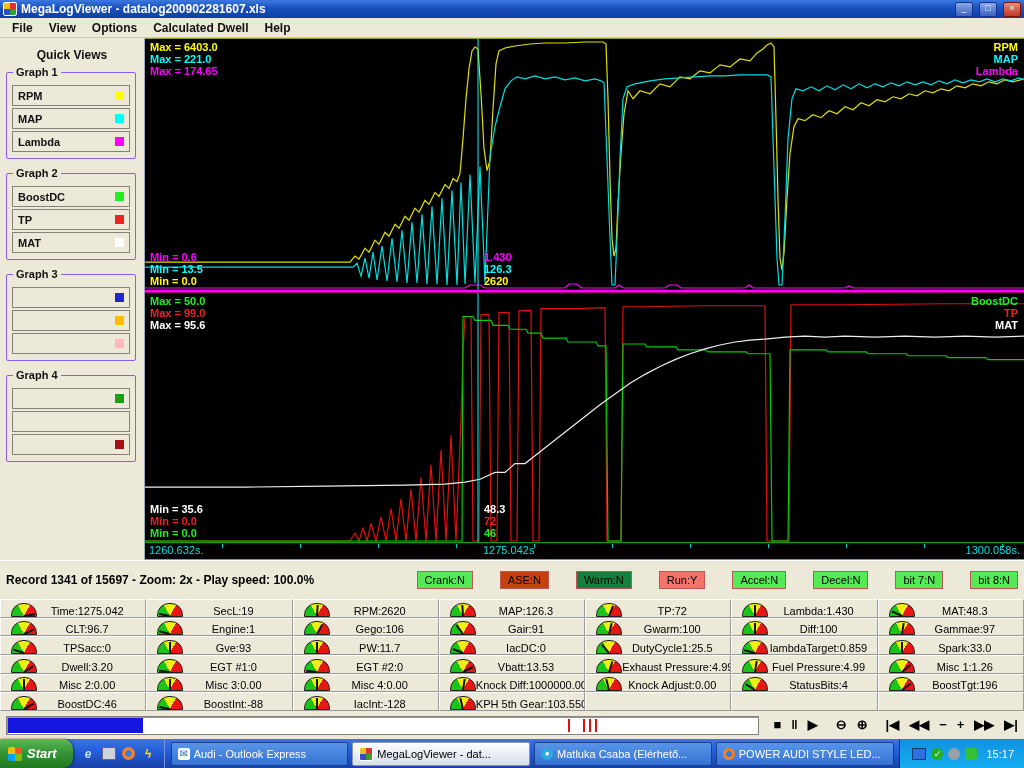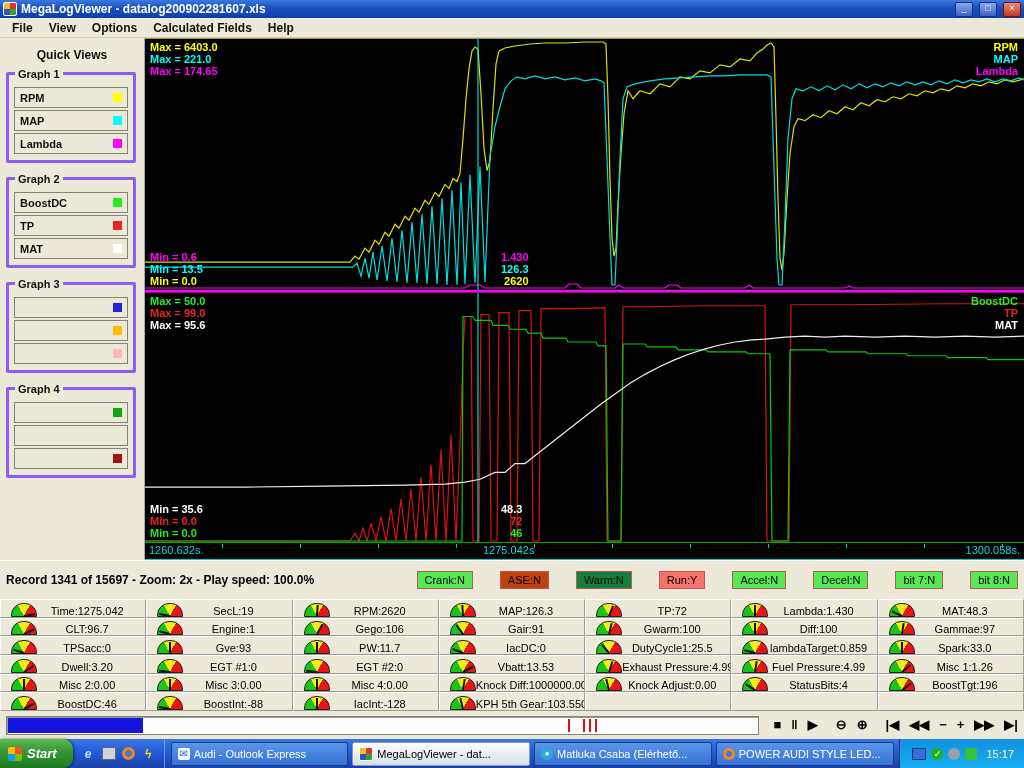--- a/index.html
+++ b/index.html
@@ -18,37 +18,37 @@
 
   
   .menubar{height:19px;background:#ECE9D8;display:flex;align-items:center;padding:0 4px;
     border-bottom:1px solid #cfccba;font-size:12px;font-weight:bold;color:#111;}
   .menu-item{padding:1px 8px;}
 
   
   .content{flex:1;display:flex;min-height:0;}
   .sidebar{width:145px;background:#ECE9D8;padding-top:10px;box-sizing:border-box;border-right:1px solid #9ab;}
   .qv-title{text-align:center;font-weight:bold;font-size:12px;color:#111;margin-bottom:10px;}
-  .qv-group{border:3px solid #8b5cf6;border-radius:2px;margin:4px 8px 14px 6px;padding:10px 4px 4px;position:relative;}
+  .qv-group{border:1px solid #8b5cf6;border-radius:2px;margin:4px 8px 14px 6px;padding:10px 4px 4px;position:relative;}
   .qv-group-label{position:absolute;top:-7px;left:6px;background:#ECE9D8;padding:0 3px;font-size:11px;font-weight:bold;color:#111;}
   .qv-item{height:19px;border:1px solid #848278;margin:2px 1px;display:flex;align-items:center;padding:0 5px;background:#ECE9D8;}
   .qv-item-label{flex:1;font-size:11px;font-weight:bold;color:#111;}
   .qv-swatch{width:9px;height:9px;}
 
   .graphs{flex:1;display:flex;flex-direction:column;background:#000;min-width:0;}
   .graph{position:relative;}
   #g1{height:251px;border-top:1px solid #9a9a20;}
   #g2{flex:1;border-bottom:1px solid #00aa00;}
   .gdivider{height:3px;background:linear-gradient(#ff00ff,#ff00ff 66%,#550000);}
   .graph svg{position:absolute;inset:0;width:100%;height:100%;}
   .g-labels{position:absolute;font-size:11px;font-weight:bold;line-height:12px;pointer-events:none;}
   .g-topleft{top:2px;left:5px;}
   .g-botleft{bottom:3px;left:5px;}
   .g-topright{top:2px;right:6px;text-align:right;}
-  .cursorbox{position:absolute;bottom:3px;font-size:11px;font-weight:bold;line-height:12px;padding-left:23px;pointer-events:none;text-align:right;}
+  .cursorbox{position:absolute;bottom:3px;font-size:11px;font-weight:bold;line-height:12px;padding-left:6px;pointer-events:none;}
 
   .timebar{height:16px;background:#000;position:relative;border-bottom:1px solid #00cccc;}
   .timebar span{position:absolute;top:1px;color:#00dddd;font-size:11px;}
   .t-start{left:4px;} .t-end{right:4px;}
   .t-cursor{padding-left:5px;}
   .t-tick{position:absolute;bottom:0;width:1px;height:4px;background:#00cccc;}
 
   
   .statusrow{height:38px;display:flex;align-items:center;justify-content:space-between;
     padding:0 6px;background:#ECE9D8;border-top:1px solid #fff;}
@@ -117,21 +117,21 @@
     <span class="title-text">MegaLogViewer - datalog200902281607.xls</span>
     <span class="winbtn">_</span>
     <span class="winbtn">□</span>
     <span class="winbtn close">×</span>
   </div>
 
   <div class="menubar" id="menubar">
       <div class="menu-item">File</div>
       <div class="menu-item">View</div>
       <div class="menu-item">Options</div>
-      <div class="menu-item">Calculated Fields</div>
+      <div class="menu-item">Calculated Dwell</div>
       <div class="menu-item">Help</div>
     </div>
 
   <div class="content">
     <div class="sidebar">
       <div class="qv-title">Quick Views</div>
       <div id="sidebar-groups">
           <div class="qv-group">
             <div class="qv-group-label">Graph 1</div>
             <div class="qv-item">

